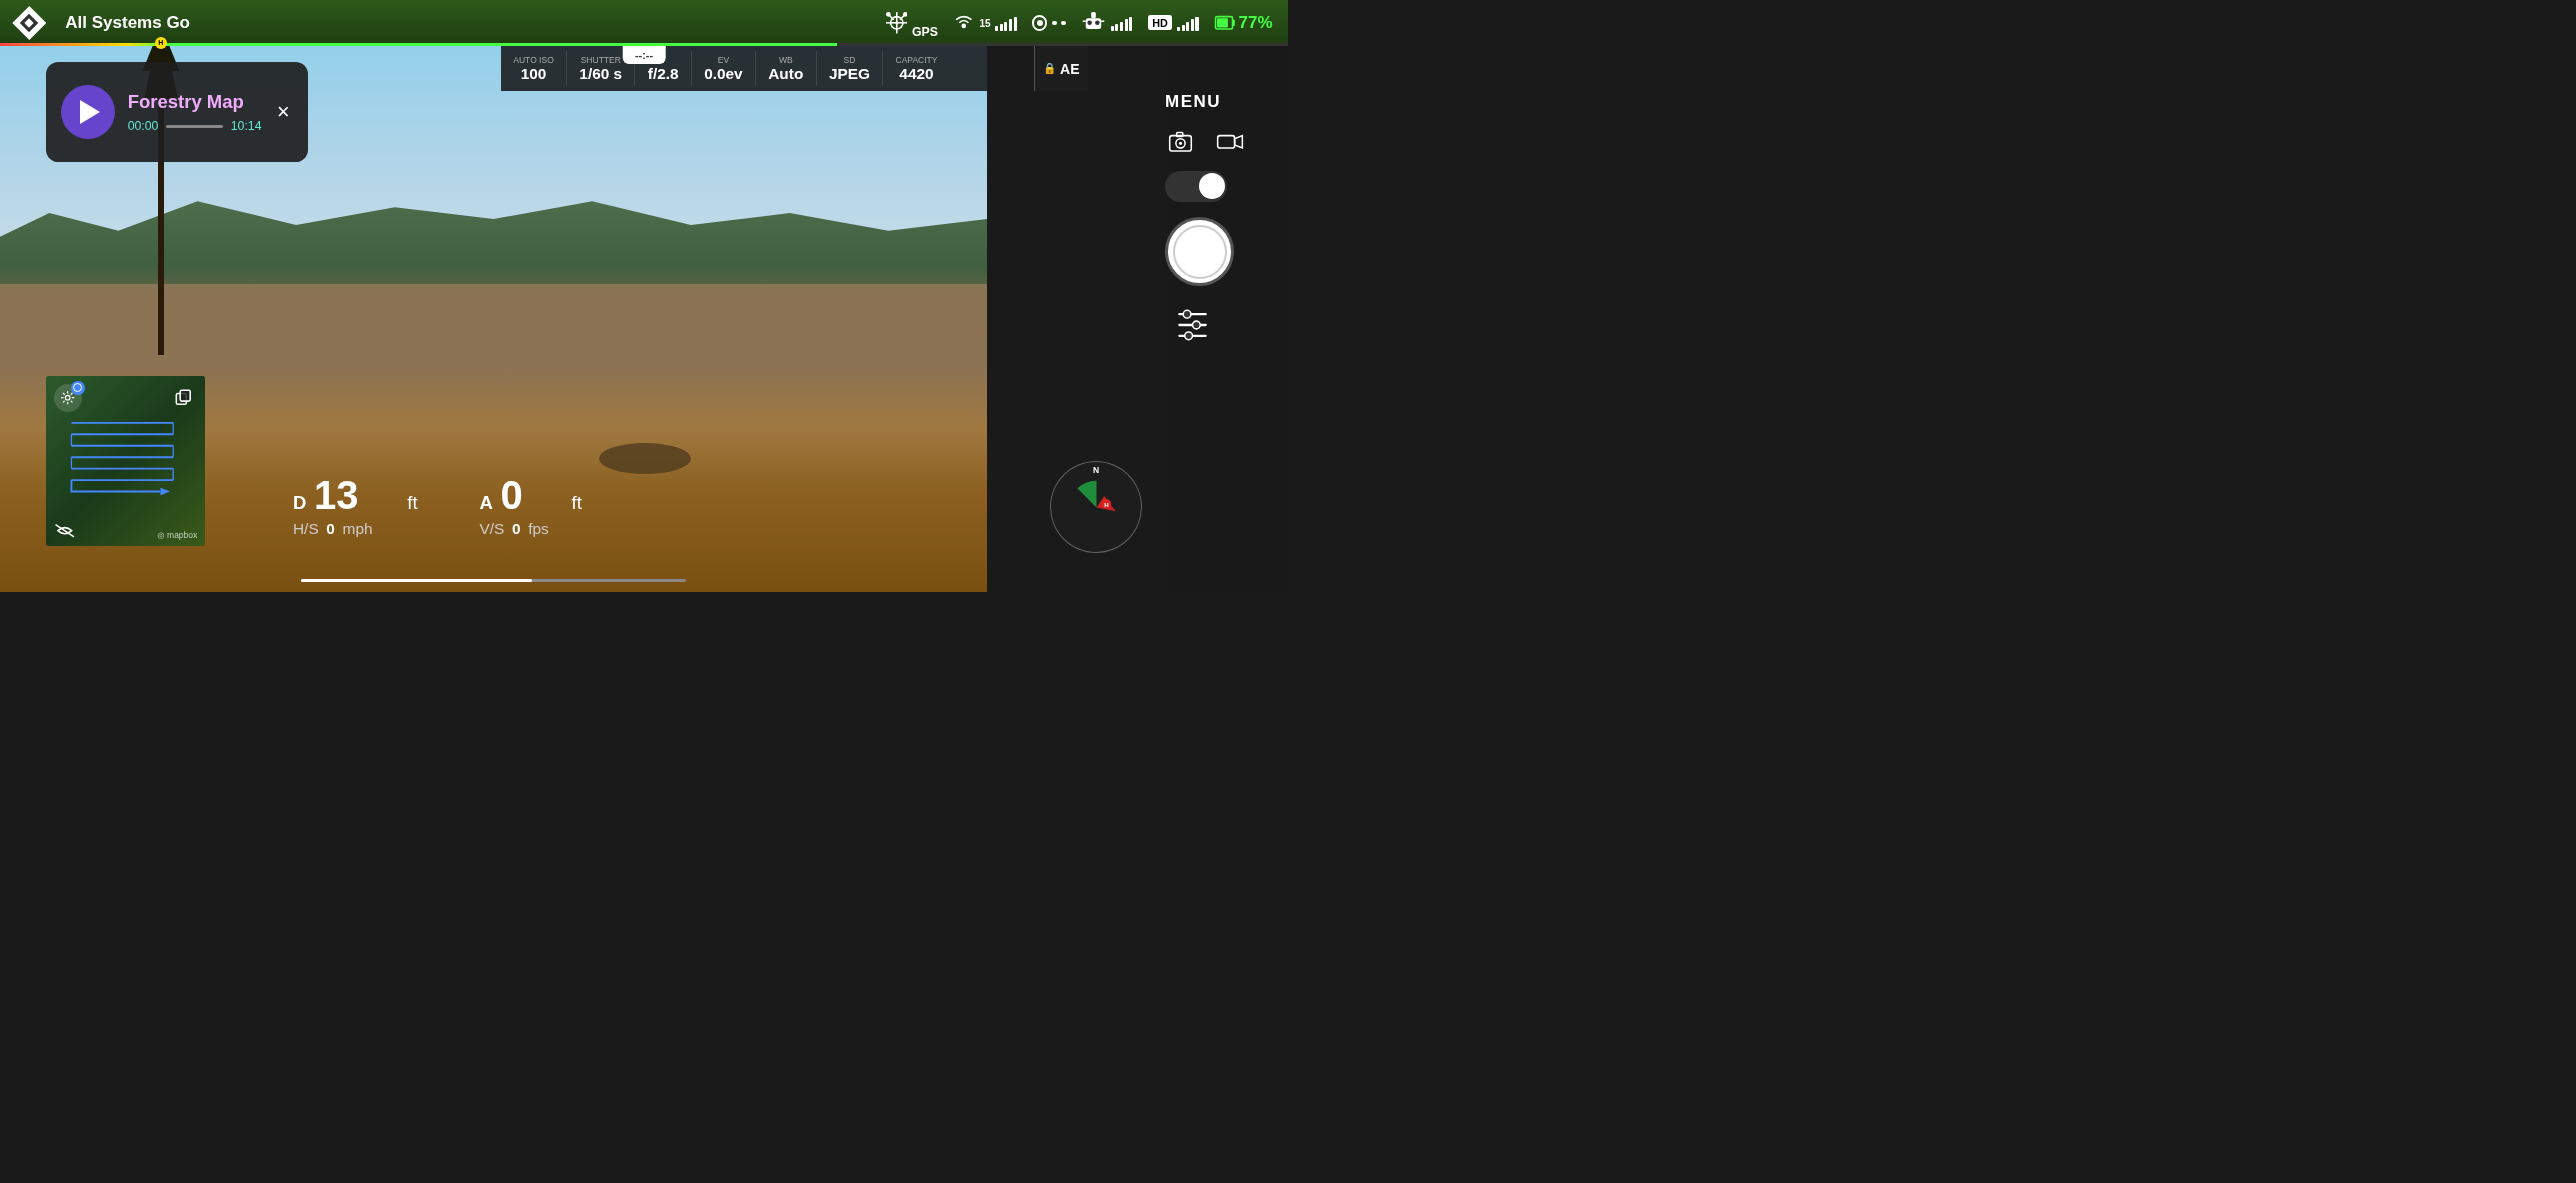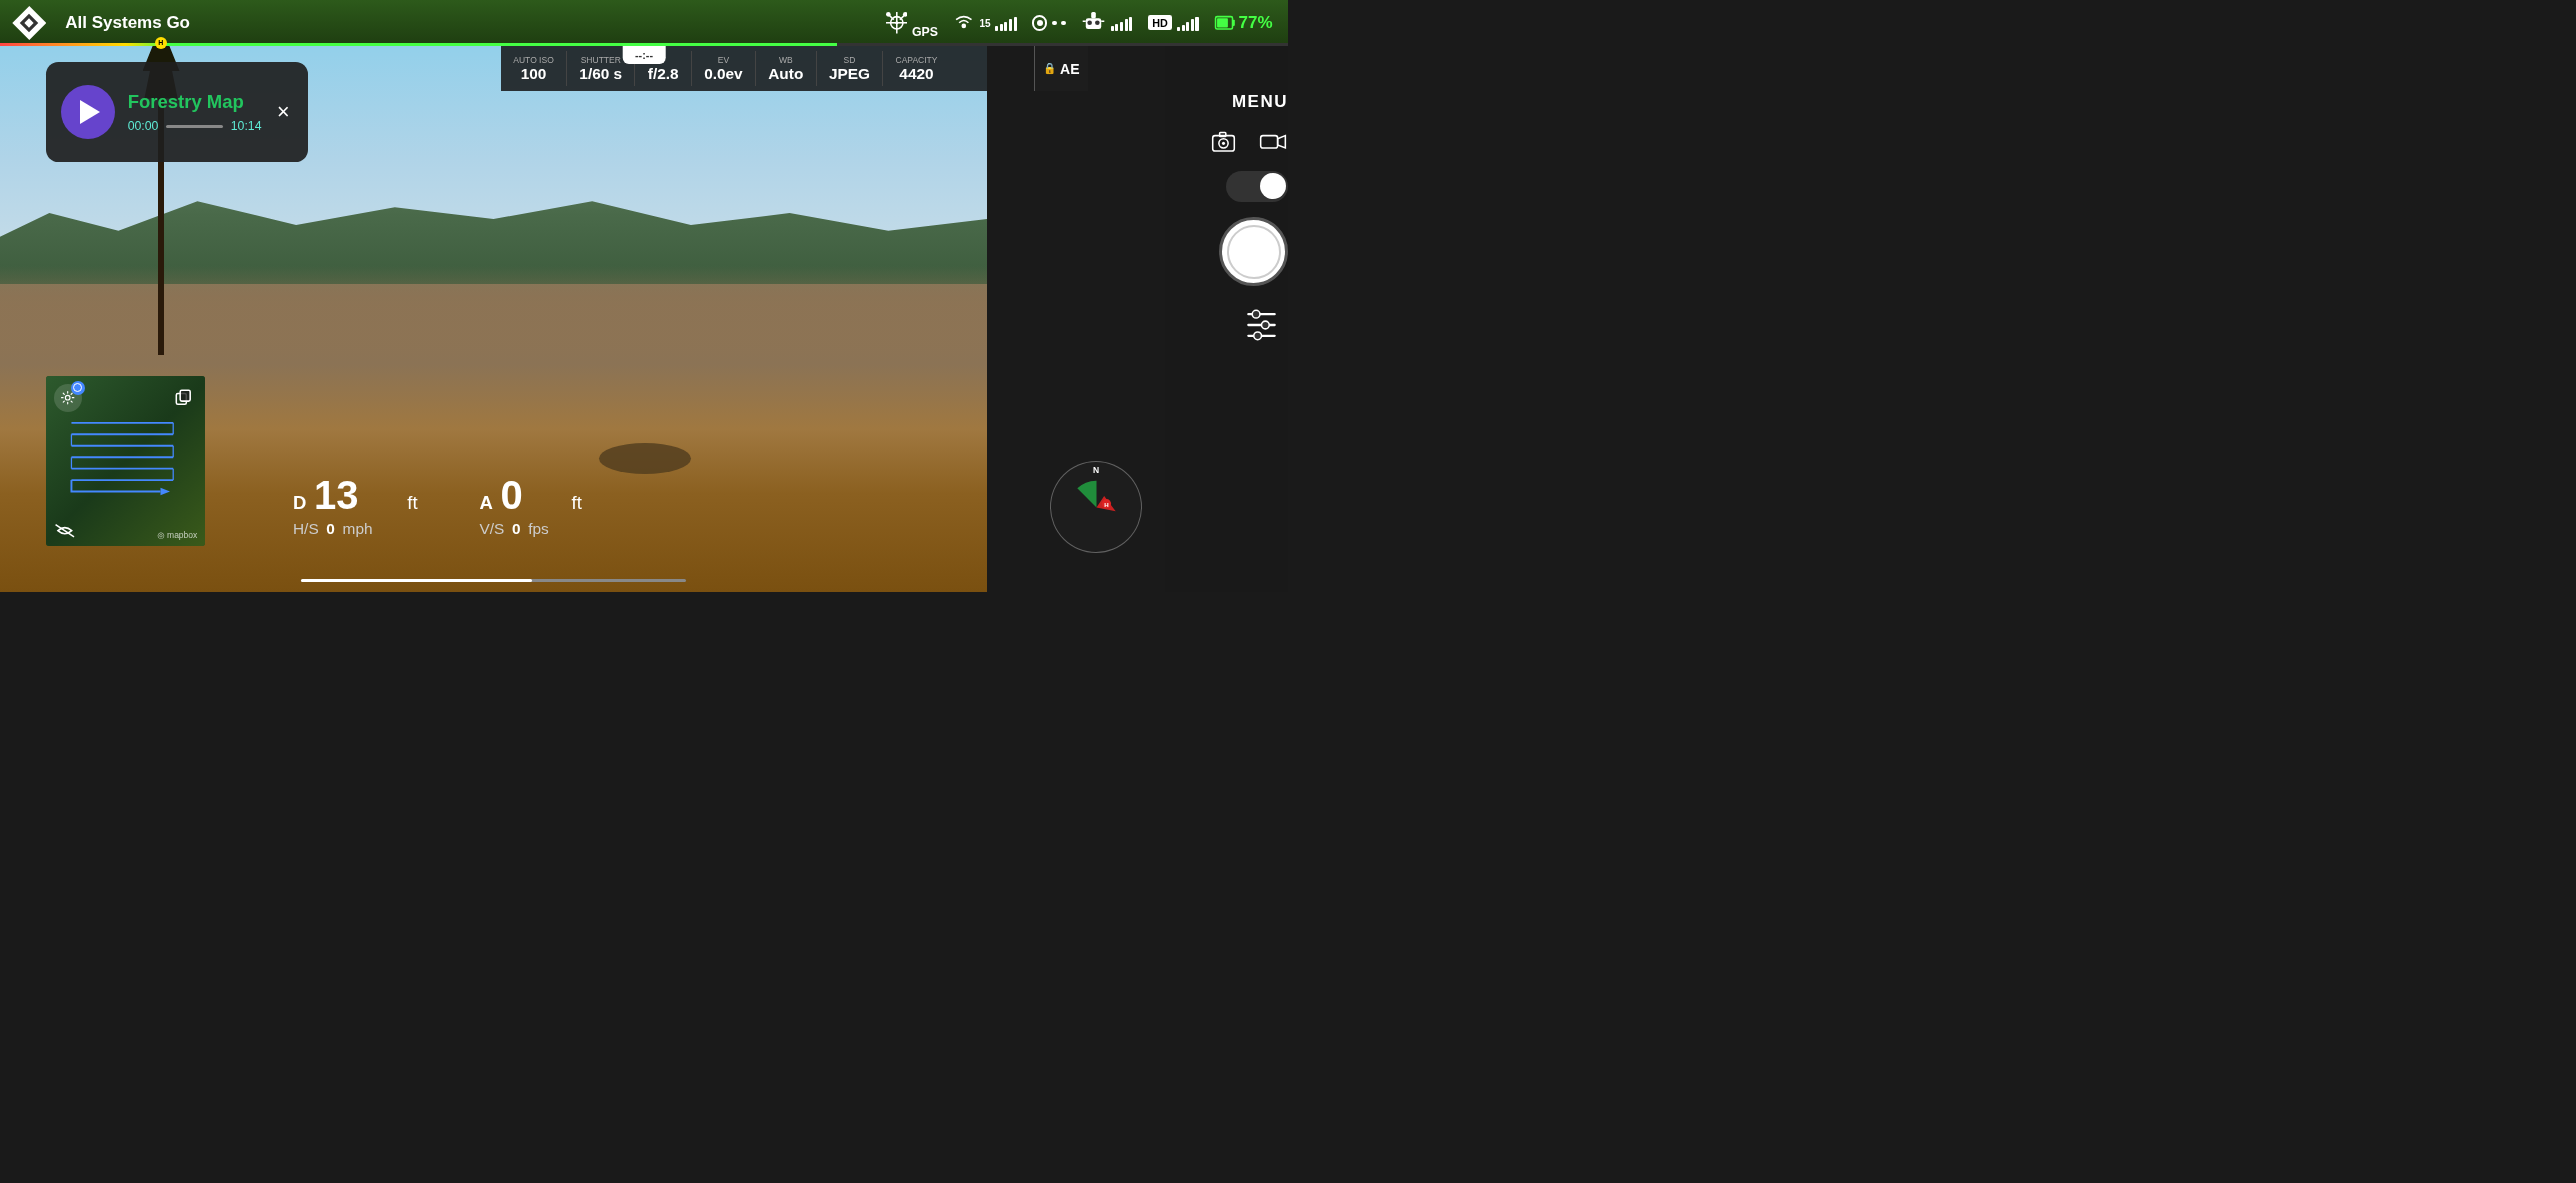--- a/index.html
+++ b/index.html
@@ -271,21 +271,21 @@
     
     #right-panel {
       position: absolute;
       right: 0;
       top: 0;
       width: 123px;
       height: 592px;
       background: rgba(25, 25, 25, 0.95);
       display: flex;
       flex-direction: column;
-      align-items: flex-end;
+      align-items: flex-start;
       padding-top: 92px;
       gap: 15.4px;
       z-index: 99;
     }
 
     .right-panel-row {
       display: flex;
       gap: 18.5px;
       align-items: center;
     }
@@ -380,21 +380,21 @@
       border-left: 20px solid white;
       margin-left: 3.1px;
     }
 
     .player-info {
       flex: 1;
     }
     .player-title {
       font-size: 18.5px;
       font-weight: 700;
-      color: #22c55e;
+      color: #f0abfc;
       margin-bottom: 6.2px;
     }
     .player-time-row {
       display: flex;
       align-items: center;
       gap: 7.7px;
     }
     .player-time {
       font-size: 12.3px;
       color: #5eead4;

